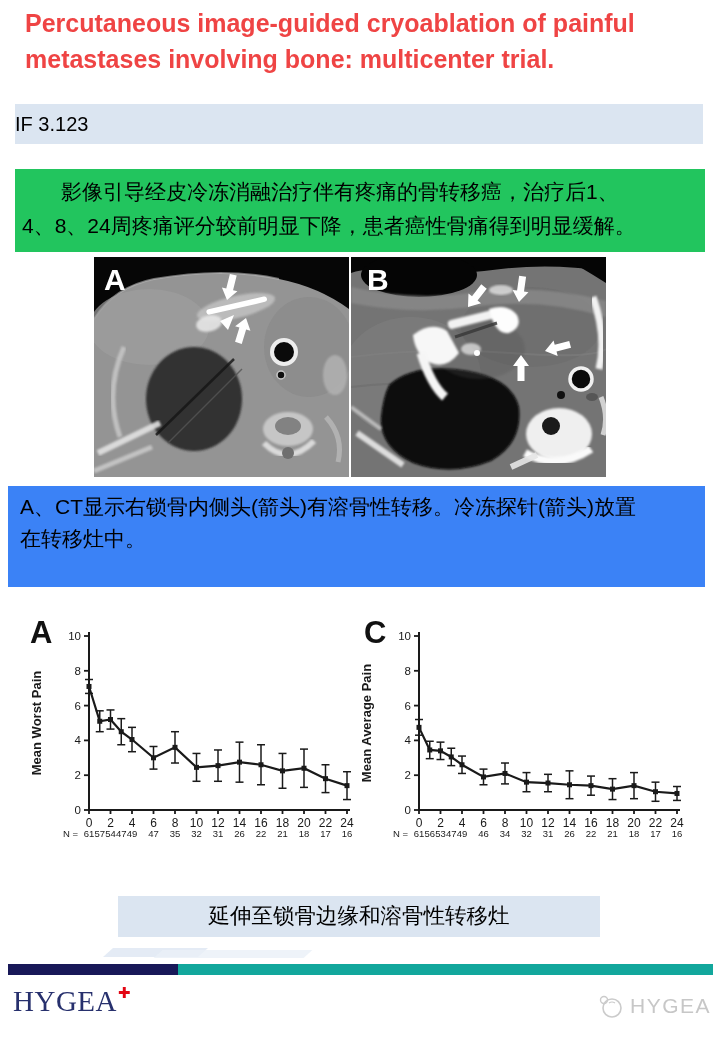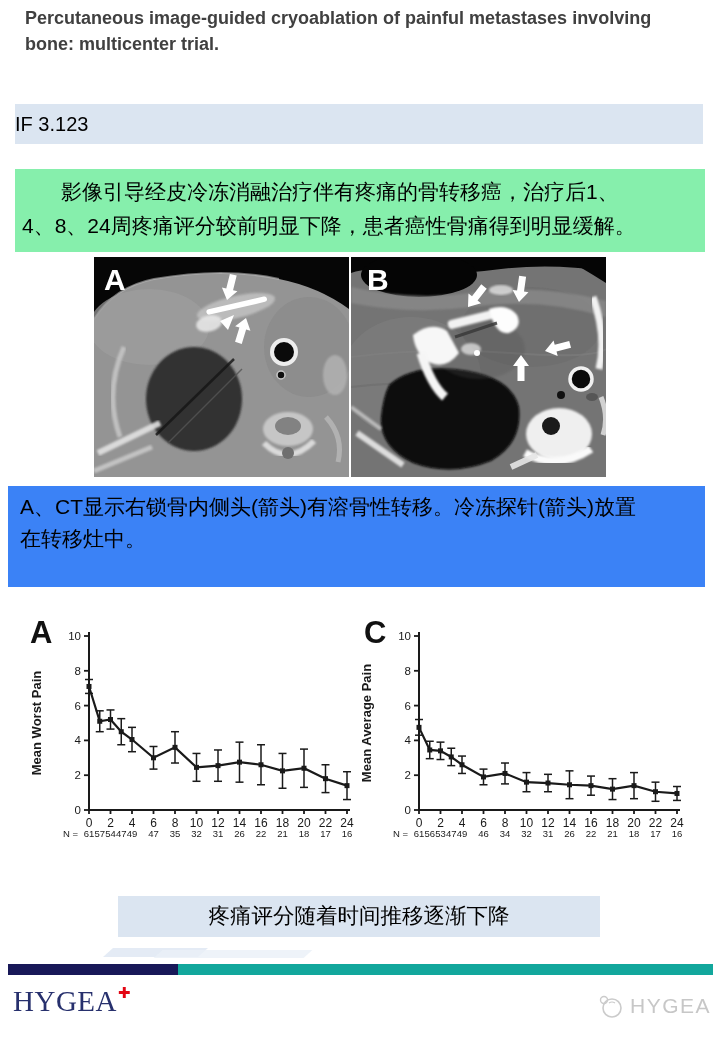--- a/index.html
+++ b/index.html
@@ -2,26 +2,26 @@
 <html><head>
 <meta charset="utf-8">
 <style>
   html,body{margin:0;padding:0;}
   body{
     width:720px;height:1040px;position:relative;background:#ffffff;
     font-family:"Liberation Sans","DejaVu Sans",sans-serif;color:#000;overflow:hidden;
   }
   .abs{position:absolute;}
   
-  .page-title{left:25px;top:6px;width:676px;font-size:18px;font-weight:bold;line-height:1.42;color:#404040;}
+  .page-title{left:25px;top:6px;width:676px;font-size:25px;font-weight:bold;line-height:1.42;color:#ef4444;}
   
   .journal-bar{left:15px;top:104px;width:688px;height:40px;background:#dbe5f1;display:flex;align-items:center;font-size:20px;}
   .journal-bar .cite{margin-left:12px;display:inline-block;width:395px;}
   
-  .abstract{left:15px;top:169px;width:690px;height:83px;background:#86efac;font-size:21px;line-height:34px;}
+  .abstract{left:15px;top:169px;width:690px;height:83px;background:#22c55e;font-size:21px;line-height:34px;}
   .abstract .ab1{margin-top:6px;padding-left:46px;}
   .abstract .ab2{padding-left:7px;}
   
   .ct-figure{left:94px;top:257px;width:512px;height:220px;display:flex;background:#000;}
   .ct-panel{position:relative;width:255px;height:220px;overflow:hidden;}
   .ct-divider{width:2px;height:220px;background:#ffffff;}
   .panel-letter{position:absolute;left:10px;top:6px;color:#fff;font-size:30px;font-weight:800;letter-spacing:1px;}
   .ct-b .panel-letter{left:16px;}
   
   .caption{left:8px;top:486px;width:697px;height:101px;background:#3b82f6;box-sizing:border-box;
@@ -388,21 +388,21 @@
       <text x="236" y="234" text-anchor="middle" font-size="9.5" font-weight="normal" fill="#1a1a1a" font-family="Liberation Sans, DejaVu Sans, sans-serif">22</text>
       <text x="257.5" y="234" text-anchor="middle" font-size="9.5" font-weight="normal" fill="#1a1a1a" font-family="Liberation Sans, DejaVu Sans, sans-serif">21</text>
       <text x="279" y="234" text-anchor="middle" font-size="9.5" font-weight="normal" fill="#1a1a1a" font-family="Liberation Sans, DejaVu Sans, sans-serif">18</text>
       <text x="300.5" y="234" text-anchor="middle" font-size="9.5" font-weight="normal" fill="#1a1a1a" font-family="Liberation Sans, DejaVu Sans, sans-serif">17</text>
       <text x="322" y="234" text-anchor="middle" font-size="9.5" font-weight="normal" fill="#1a1a1a" font-family="Liberation Sans, DejaVu Sans, sans-serif">16</text>
       <text transform="translate(16 120) rotate(-90)" text-anchor="middle" font-size="13" font-weight="bold" fill="#1a1a1a" font-family="Liberation Sans, DejaVu Sans, sans-serif">Mean Average Pain</text>
     </svg></div>
 <span class="abs chart-letter" id="letterA">A</span>
 <span class="abs chart-letter" id="letterC">C</span>
 
-<div class="abs banner">疼痛评分随着时间推移逐渐下降</div>
+<div class="abs banner">延伸至锁骨边缘和溶骨性转移灶</div>
 
 <div class="abs deco1"></div>
 <div class="abs deco2"></div>
 <div class="abs bar-navy"></div>
 <div class="abs bar-teal"></div>
 
 <div class="abs brand">
   <span>HYGEA</span><span class="plus">✚</span>
 </div>
 

